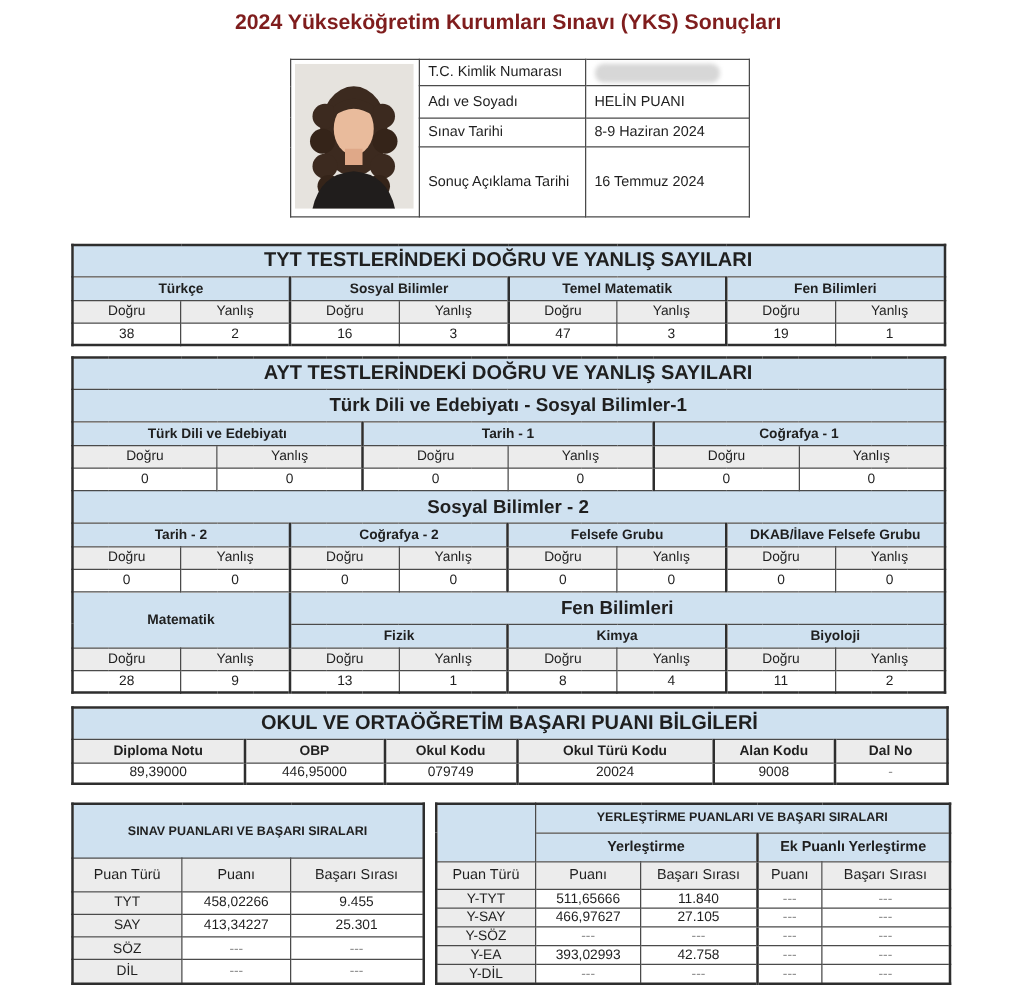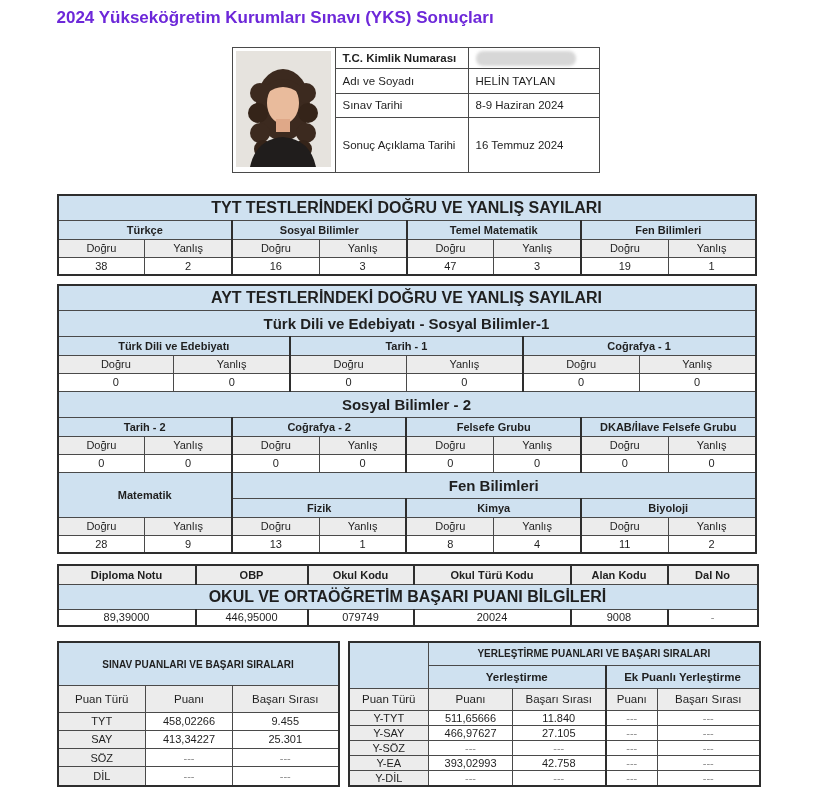--- a/index.html
+++ b/index.html
@@ -2,40 +2,40 @@
 <html><head>
 <meta charset="utf-8">
 <style>
   * { box-sizing: border-box; }
   html,body { margin:0; padding:0; }
   body {
     width:813px; height:795px; background:#ffffff;
     font-family:"Liberation Sans", sans-serif; color:#1f1f1f;
   }
   .wrap { width:700px; margin:0 auto; padding-top:6px; }
-  h1 { font-size:17px; font-weight:bold; text-align:left; margin:2px 0 0 0; color:#6d28d9; }
+  h1 { font-size:17px; font-weight:bold; text-align:center; margin:2px 0 0 0; color:#7f1d1d; }
 
   table { border-collapse:collapse; table-layout:fixed; border:2px solid #2e2e2e; }
   td { border:1px solid #4a4a4a; font-size:11px; text-align:center; vertical-align:middle; padding:0 2px; overflow:hidden; white-space:nowrap; }
 
   .blue { background:#cfe1f0;margin-top:39px; }
   .tt   { font-size:16px; font-weight:bold; height:25px; }
   .st   { font-size:15px; font-weight:bold; height:26px; }
   .sub  { font-weight:bold; height:19px; }
   .dy   { height:18px; background:#ececec; }
   .val  { height:18px; background:#ffffff; }
   .g    { border-left:2px solid #2e2e2e; }
   .muted { color:#8a8a8a; }
 
   
   .idtable { width:367px; margin:19px 0 0 175px; border:1px solid #3a3a3a; }
   .idtable td { font-size:11.5px; text-align:left; padding:2px 7px; }
   .idtable .photo-cell { padding:3px; }
   .id-redacted { width:100px; height:15px; background:#d7d7d7; border-radius:7px; filter:blur(1.5px); }
-  .row-h1 { height:21px;font-weight:bold; } .row-h2 { height:25px; } .row-h3 { height:23px; } .row-h4 { height:55px; }
+  .row-h1 { height:21px; } .row-h2 { height:25px; } .row-h3 { height:23px; } .row-h4 { height:55px; }
 
   .tyt { width:700px; margin-top:21px; }
   .ayt { width:700px; margin-top:8px; }
   .okul { width:700px; margin-top:10px; }
   .okul .hdr { font-weight:bold; height:19px; background:#ececec; }
   .okul .val { height:17px; }
 
   .bottom { display:flex; gap:8px; margin-top:14px; }
   .sinav { width:281px; }
   .yer   { width:411px; }
@@ -78,21 +78,21 @@
           <path d="M31 42 Q47 30 63 42 L63 34 Q47 22 31 34 Z" fill="#3c2a1f"></path>
         </svg>
       </td>
       <td>T.C. Kimlik Numarası</td>
       <td>
             <div class="id-redacted"></div>
           </td>
     </tr>
     <tr class="row-h2">
       <td>Adı ve Soyadı</td>
-      <td>HELİN TAYLAN</td>
+      <td>HELİN PUANI</td>
     </tr>
     <tr class="row-h3">
       <td>Sınav Tarihi</td>
       <td>8-9 Haziran 2024</td>
     </tr>
     <tr class="row-h4">
       <td>Sonuç Açıklama Tarihi</td>
       <td>16 Temmuz 2024</td>
     </tr>
   </tbody>
@@ -262,30 +262,30 @@
     <colgroup>
       <col style="width:138px">
         <col style="width:112px">
         <col style="width:106px">
       <col style="width:157px">
         <col style="width:97px">
         <col style="width:90px">
     </colgroup>
     <tbody>
         <tr>
+          <td colspan="6" class="blue tt">OKUL VE ORTAÖĞRETİM BAŞARI PUANI BİLGİLERİ</td>
+        </tr>
+    <tr>
       <td class="hdr">Diploma Notu</td>
       <td class="hdr g">OBP</td>
       <td class="hdr g">Okul Kodu</td>
       <td class="hdr g">Okul Türü Kodu</td>
       <td class="hdr g">Alan Kodu</td>
       <td class="hdr g">Dal No</td>
     </tr>
-    <tr>
-          <td colspan="6" class="blue tt">OKUL VE ORTAÖĞRETİM BAŞARI PUANI BİLGİLERİ</td>
-        </tr>
     <tr>
       <td class="val">89,39000</td>
       <td class="val g">446,95000</td>
       <td class="val g">079749</td>
       <td class="val g">20024</td>
       <td class="val g">9008</td>
       <td class="val g muted">-</td>
     </tr>
   </tbody>
     </table>

